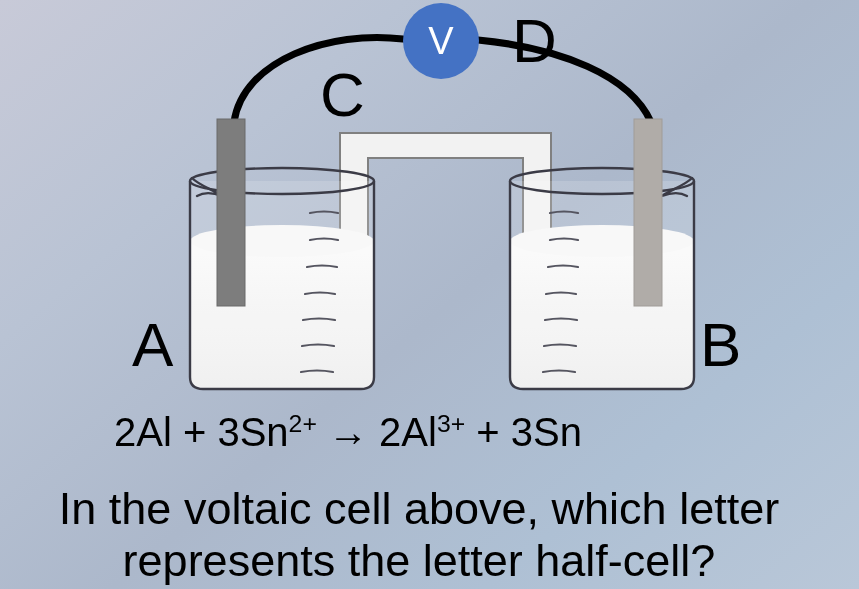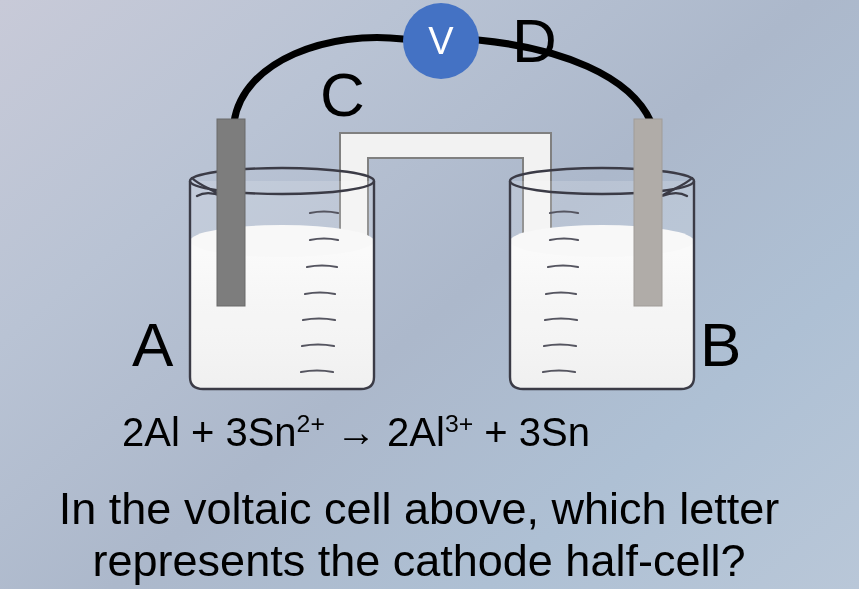--- a/index.html
+++ b/index.html
@@ -46,21 +46,20 @@
     color: #ffffff;
     font-size: 38px;
     transform: translate(402px, 2px);
   }
   #equation {
     left: 0; top: 412px;
     width: 696px;
     text-align: center;
     font-size: 40px;
     white-space: normal;
-    padding-left: 8px;
   }
   #equation sup { font-size: 0.62em; vertical-align: super; }
   #question {
     left: 0; top: 483px;
     width: 838px;
     text-align: center;
     font-size: 45px;
     line-height: 1.16;
     white-space: normal;
   }
@@ -140,15 +139,15 @@
   <div class="txt" id="label-D">D</div>
 
   <div class="txt" id="label-A">A</div>
   <div class="txt" id="label-B">B</div>
 
   <div class="txt" id="label-Sn"></div>
   <div class="txt" id="label-Al"></div>
 
   <div class="txt" id="equation"><span>2Al + 3Sn</span><sup>2+</sup><span> →  </span><span>2Al</span><sup>3+</sup><span> + 3Sn</span></div>
 
-  <div class="txt" id="question"><span>In the voltaic cell above, which letter</span><br><span>represents the cathode half-cell?</span></div>
+  <div class="txt" id="question"><span>In the voltaic cell above, which letter</span><br><span>represents the letter half-cell?</span></div>
 
 </div>
 
 </body></html>

